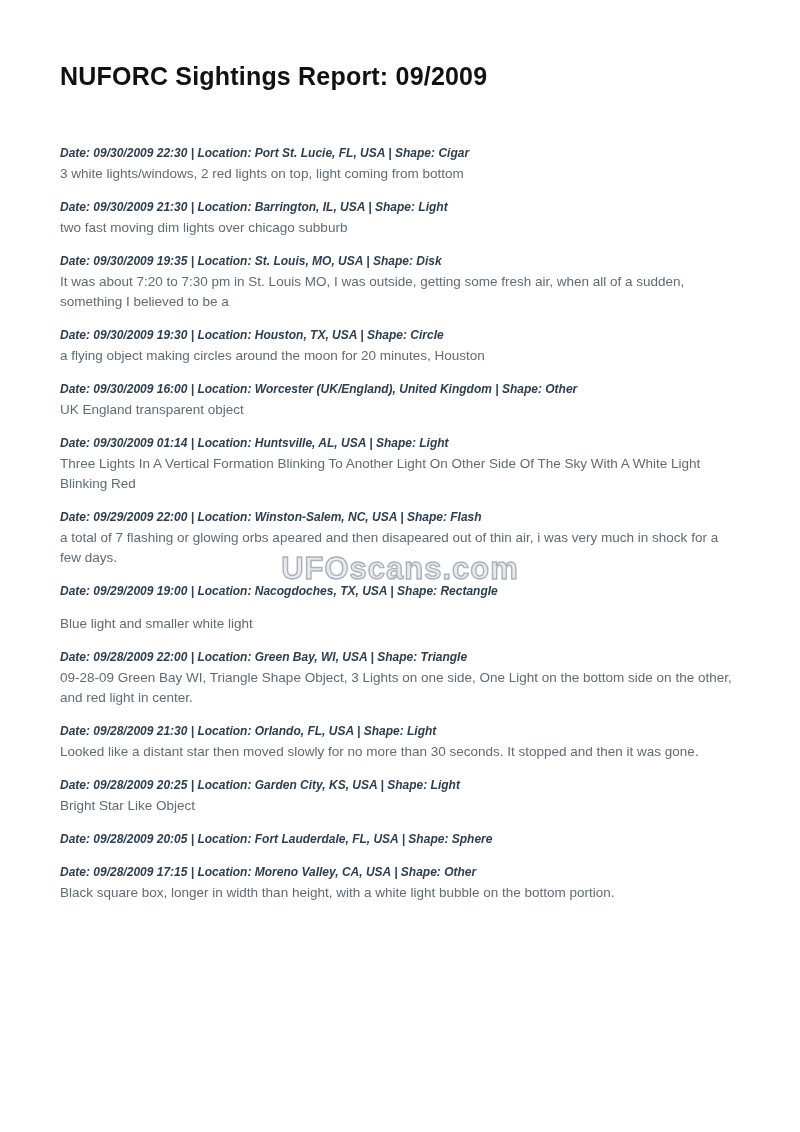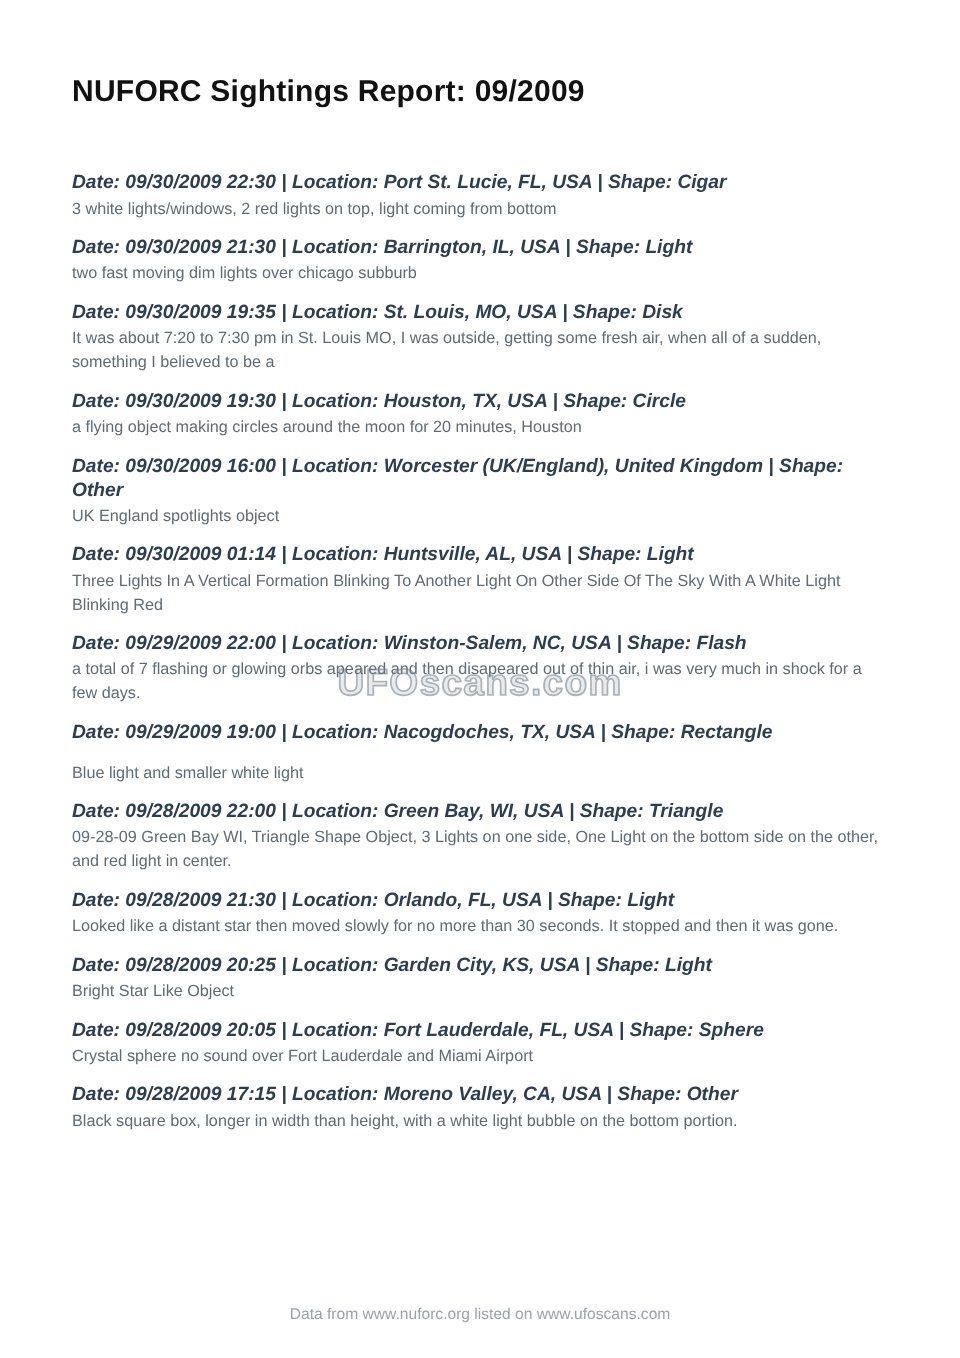--- a/index.html
+++ b/index.html
@@ -27,21 +27,21 @@
     letter-spacing: 0.2px;
   }
   .entries {
     position: absolute;
     left: 60px;
     top: 143px;
     width: 680px;
   }
   .entry { margin-bottom: 13px; }
   .entry-header {
-    font-size: 16px;
+    font-size: 12px;
     font-weight: bold;
     font-style: italic;
     color: #2c3e50;
     line-height: 20px;
     margin-bottom: 1px;
   }
   .entry-description {
     font-size: 13.5px;
     font-weight: normal;
     color: #5f6b76;
@@ -95,21 +95,21 @@
       <div class="entry-description">It was about 7:20 to 7:30 pm in St. Louis MO, I was outside, getting some fresh air, when all of a sudden, something I believed to be a</div>
     </div>
 
     <div class="entry">
       <div class="entry-header">Date: 09/30/2009 19:30 | Location: Houston, TX, USA | Shape: Circle</div>
       <div class="entry-description">a flying object making circles around the moon for 20 minutes, Houston</div>
     </div>
 
     <div class="entry">
       <div class="entry-header">Date: 09/30/2009 16:00 | Location: Worcester (UK/England), United Kingdom | Shape: Other</div>
-      <div class="entry-description">UK England spotlights object</div>
+      <div class="entry-description">UK England transparent object</div>
     </div>
 
 
     <div class="entry">
       <div class="entry-header">Date: 09/30/2009 01:14 | Location: Huntsville, AL, USA | Shape: Light</div>
       <div class="entry-description">Three Lights In A Vertical Formation Blinking To Another Light On Other Side Of The Sky With A White Light Blinking Red</div>
     </div>
 
     <div class="entry">
       <div class="entry-header">Date: 09/29/2009 22:00 | Location: Winston-Salem, NC, USA | Shape: Flash</div>
@@ -134,27 +134,25 @@
       <div class="entry-description">Looked like a distant star then moved slowly for no more than 30 seconds. It stopped and then it was gone.</div>
     </div>
 
     <div class="entry">
       <div class="entry-header">Date: 09/28/2009 20:25 | Location: Garden City, KS, USA | Shape: Light</div>
       <div class="entry-description">Bright Star Like Object</div>
     </div>
 
     <div class="entry">
       <div class="entry-header">Date: 09/28/2009 20:05 | Location: Fort Lauderdale, FL, USA | Shape: Sphere</div>
-      <div class="entry-description">Crystal sphere no sound over Fort Lauderdale and Miami Airport</div>
     </div>
 
     <div class="entry">
       <div class="entry-header">Date: 09/28/2009 17:15 | Location: Moreno Valley, CA, USA | Shape: Other</div>
       <div class="entry-description">Black square box, longer in width than height, with a white light bubble on the bottom portion.</div>
     </div>
 
   </div>
 
   <div class="watermark">UFOscans.com</div>
 
-  <div class="page-footer">Data from www.nuforc.org listed on www.ufoscans.com</div>
 
 </div>
 
 </body></html>

